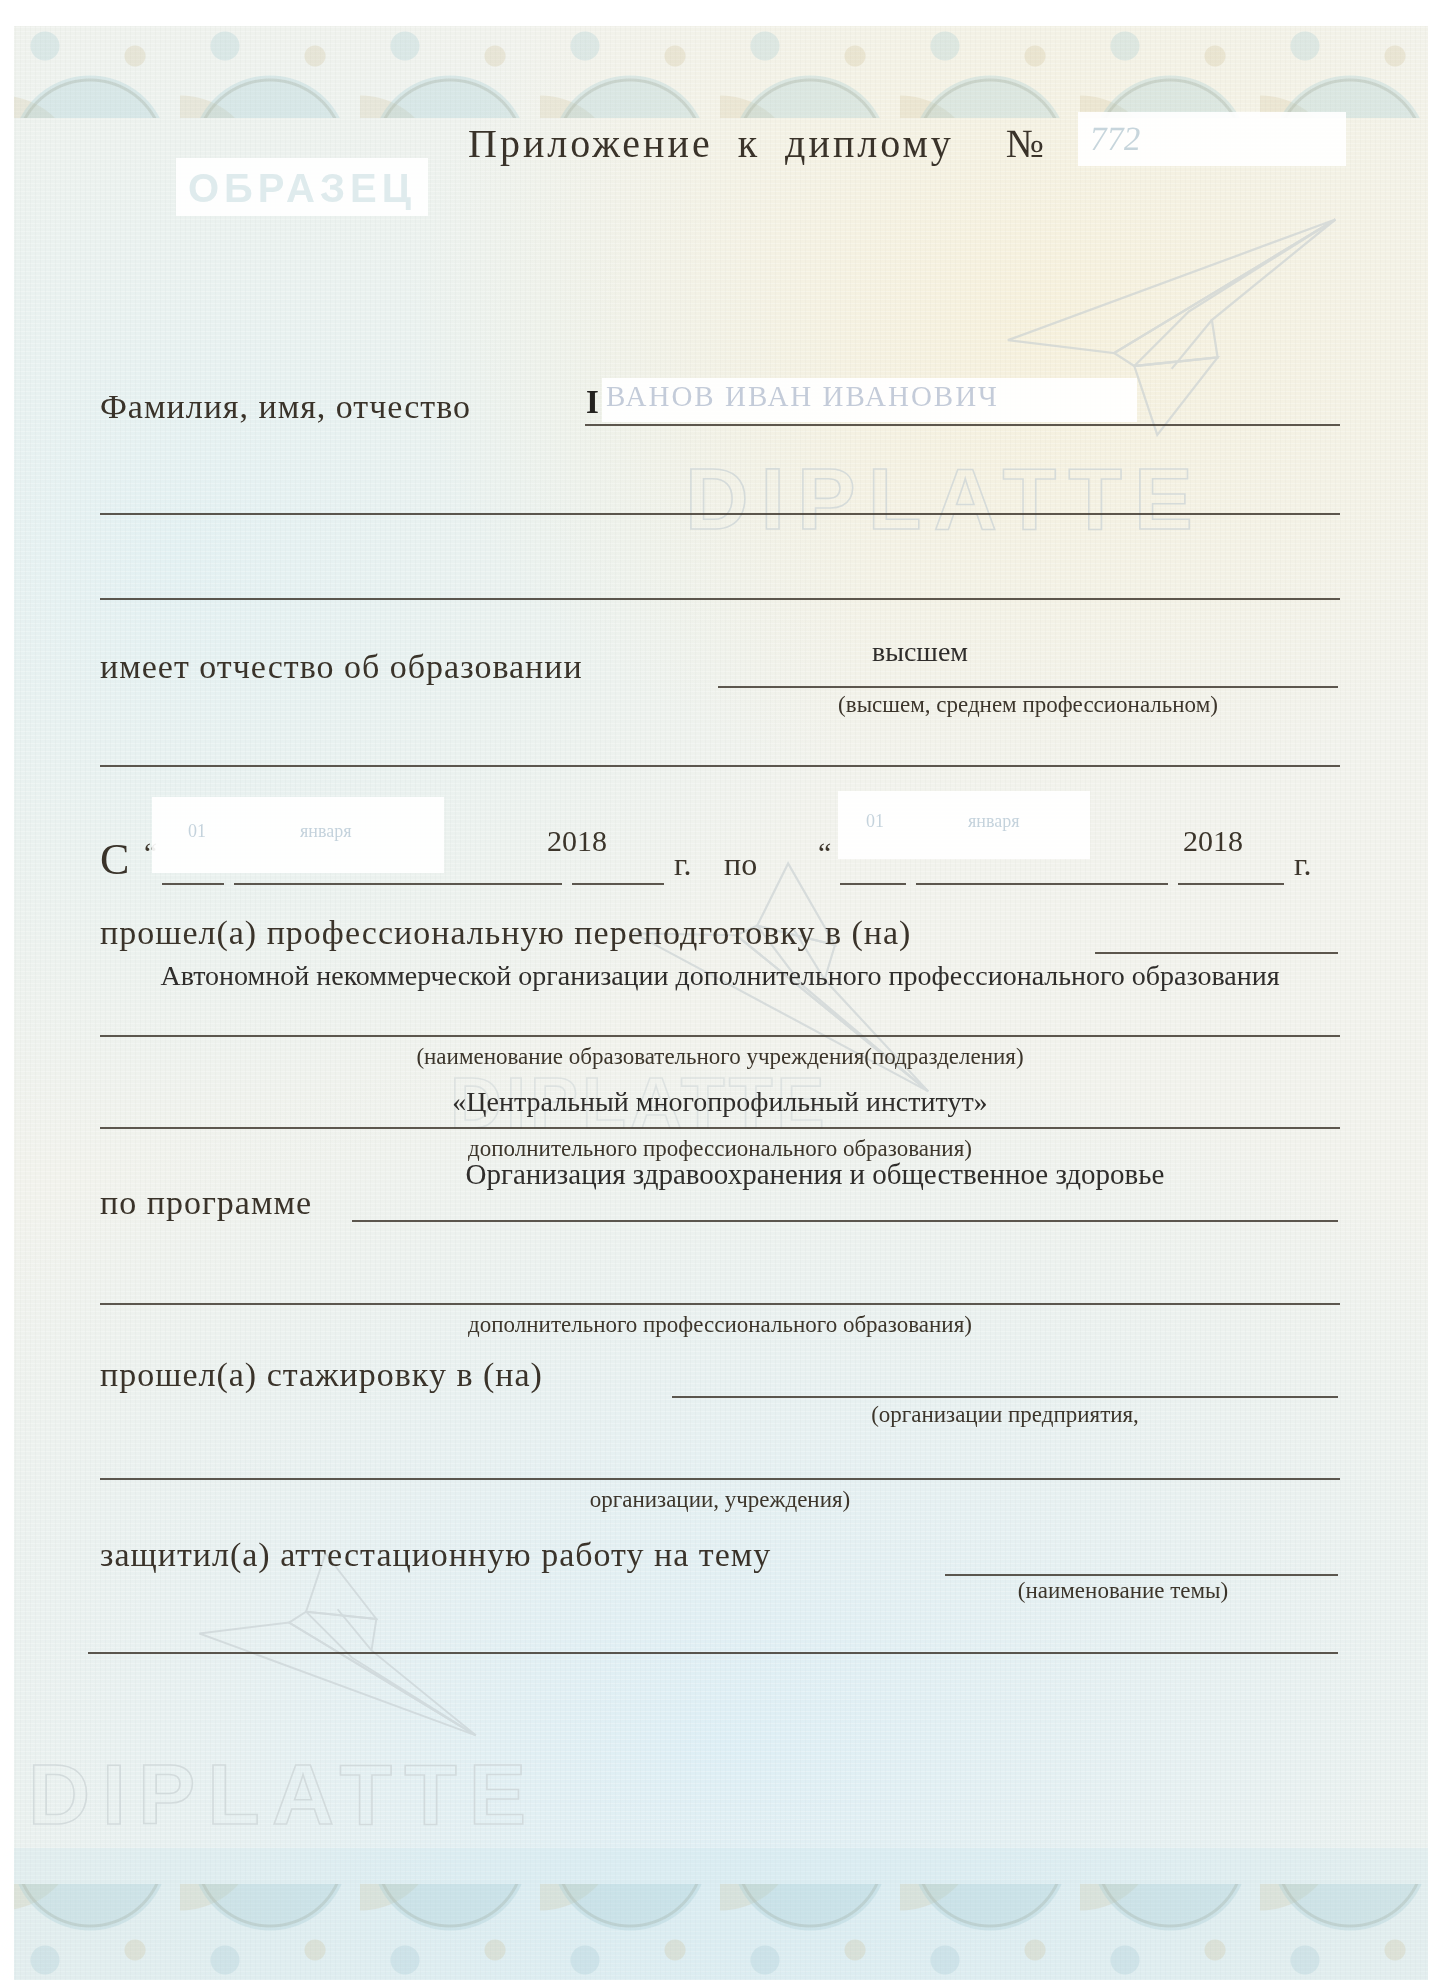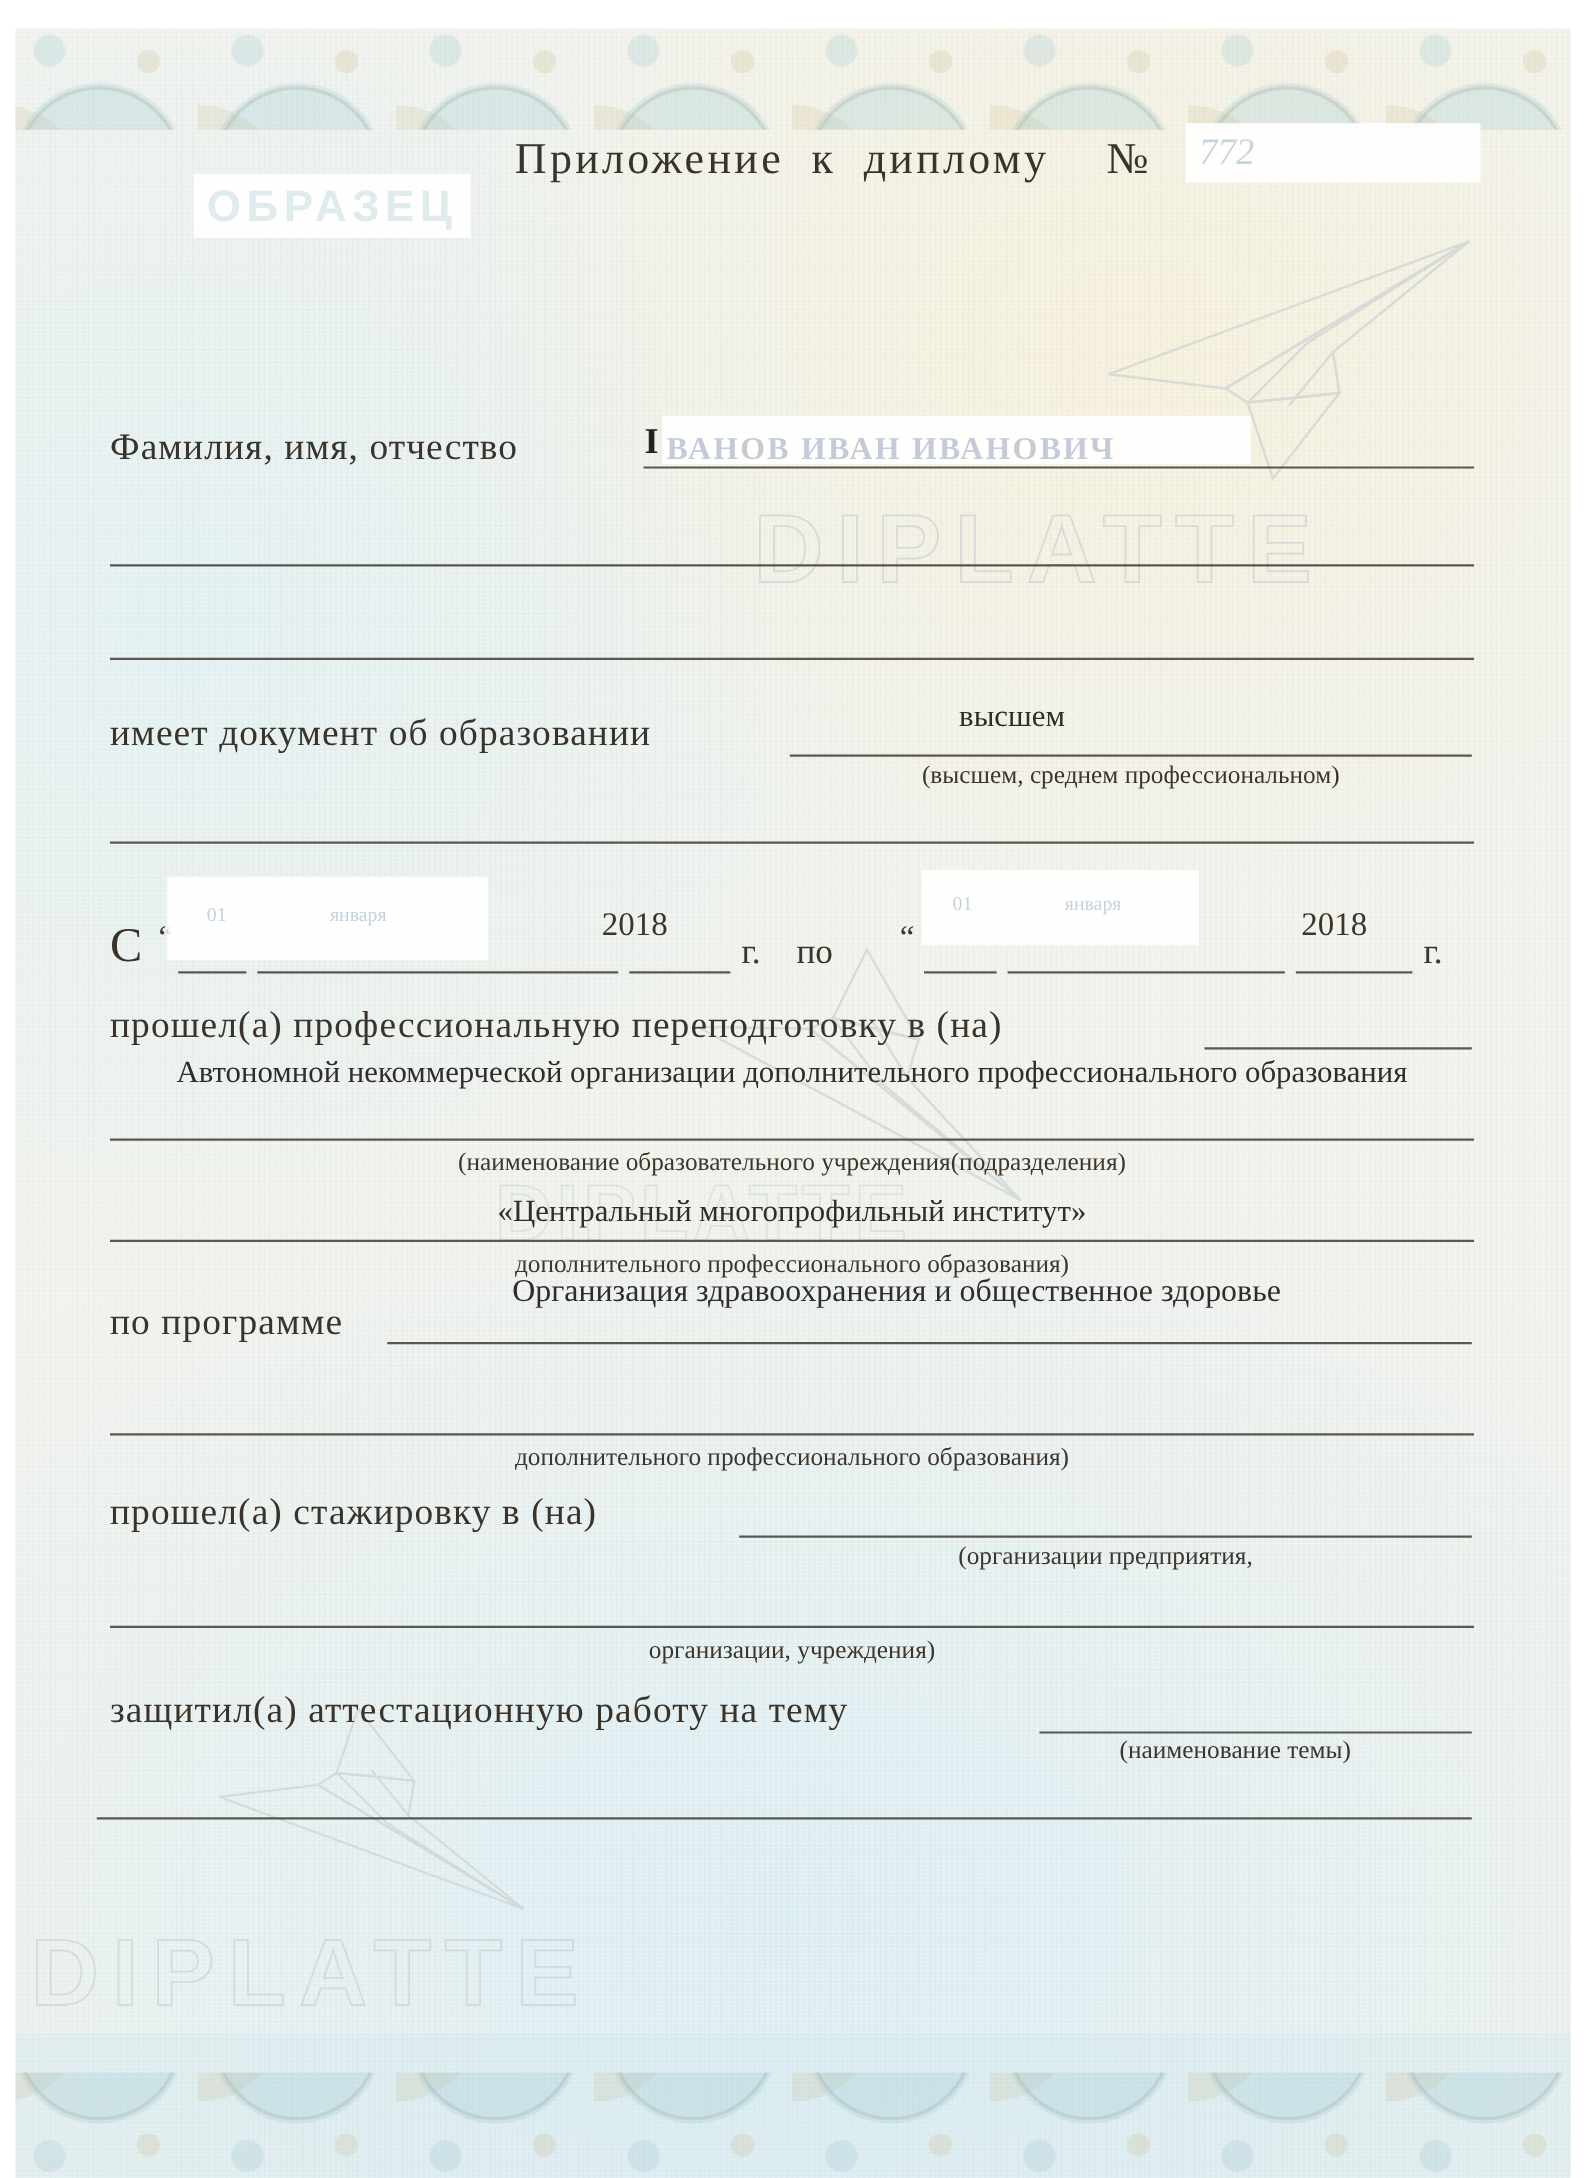--- a/index.html
+++ b/index.html
@@ -36,21 +36,21 @@
   .rule{height:0;border-bottom:2px solid rgba(66,59,49,.85);}
   .title{font-size:40px;letter-spacing:3px;word-spacing:12px;color:#3a332a;white-space:nowrap;}
   .numsign{font-size:40px;margin-left:52px;}
   .wm{font-family:"Liberation Sans","DejaVu Sans",sans-serif;font-weight:bold;color:transparent;
     -webkit-text-stroke:1.6px #ccd4d6;opacity:.75;white-space:nowrap;}
   .wm1{font-size:88px;letter-spacing:12px;}
   .wm2{font-size:72px;letter-spacing:4px;opacity:.5;}
   .wm3{font-size:86px;letter-spacing:12px;}
   .whitebox{background:rgba(255,255,255,.92);}
   .ghost{color:rgba(110,145,170,.40);white-space:nowrap;}
-  .ghost-name{font-size:29px;font-weight:bold;letter-spacing:2px;color:rgba(85,110,150,.35);margin-top:12px;}
+  .ghost-name{font-size:29px;font-weight:normal;letter-spacing:2px;color:rgba(85,110,150,.35);}
   .ghost-stamp{font-family:"Liberation Sans","DejaVu Sans",sans-serif;font-weight:bold;
     font-size:40px;letter-spacing:5px;color:rgba(196,218,222,.55);}
   .ghost-num{font-size:34px;transform:skewX(-8deg);color:rgba(130,165,180,.45);}
   .ghost-date{font-size:18px;}
   .plane{opacity:.6;}
   .q{font-size:30px;}
   .yr{font-size:30px;}
   .gdot{font-size:32px;white-space:nowrap;}
 </style>
 </head>
@@ -108,21 +108,21 @@
   <div class="abs lbl" style="left:100px;top:388px;">Фамилия, имя, отчество</div>
   <div class="abs val" style="left:586px;top:384px;font-size:33px;font-weight:bold;color:#24221f;">I</div>
   <div class="abs whitebox" style="left:602px;top:378px;width:535px;height:44px;">
     <span class="abs ghost-name" style="left:4px;top:2px;">ВАНОВ ИВАН ИВАНОВИЧ</span>
   </div>
   <div class="abs rule" style="left:585px;top:424px;width:755px;"></div>
 
   <div class="abs rule" style="left:100px;top:513px;width:1240px;"></div>
   <div class="abs rule" style="left:100px;top:598px;width:1240px;"></div>
 
-  <div class="abs lbl" style="left:100px;top:648px;">имеет документ об образовании</div>
+  <div class="abs lbl" style="left:100px;top:648px;">имеет отчество об образовании</div>
   <div class="abs val ctr" style="left:720px;top:636px;width:400px;font-size:28px;">высшем</div>
   <div class="abs rule" style="left:718px;top:686px;width:620px;"></div>
   <div class="abs hint ctr" style="left:718px;top:692px;width:620px;">(высшем, среднем профессиональном)</div>
 
   <div class="abs rule" style="left:100px;top:765px;width:1240px;"></div>
 
   <div class="abs lbl big" style="left:100px;top:834px;">С</div>
   <div class="abs q" style="left:144px;top:836px;">“</div>
   <div class="abs rule" style="left:162px;top:883px;width:62px;"></div>
   <div class="abs rule" style="left:234px;top:883px;width:328px;"></div>

